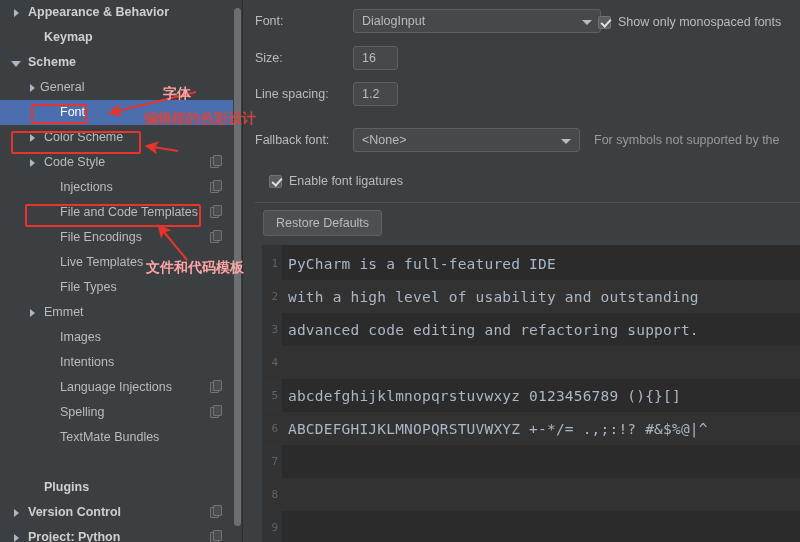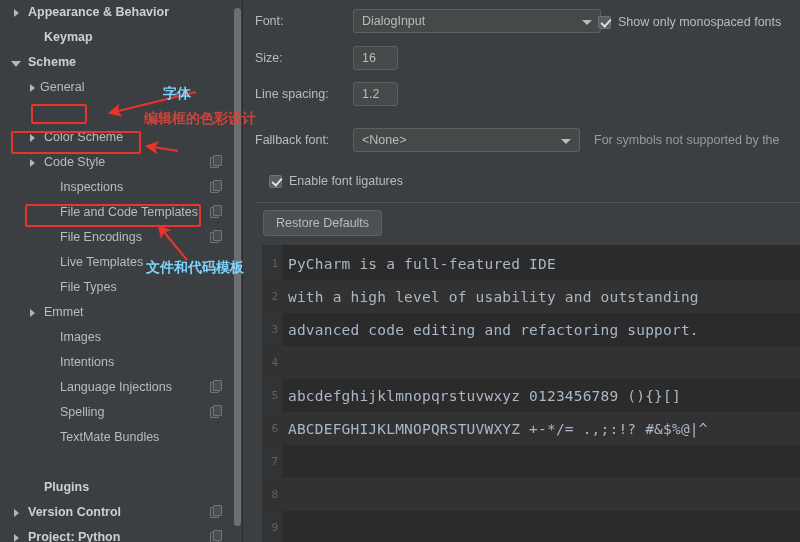--- a/index.html
+++ b/index.html
@@ -241,21 +241,21 @@
 
   
   .anno-box {
     position: absolute;
     border: 2px solid #e8342a;
     border-radius: 2px;
     pointer-events: none;
   }
   .anno-cn {
     position: absolute;
-    color: #7dd3fc;
+    color: #fca5a5;
     font-family: "DejaVu Sans", sans-serif;
     font-size: 14px;
     font-weight: bold;
     white-space: nowrap;
     pointer-events: none;
   }
   .anno-cn.faded { color: #d9453c; opacity: .92; }
   svg.anno-svg {
     position: absolute;
     left: 0; top: 0;
@@ -289,20 +289,25 @@
         </span>
         <span class="tree-label" style="margin-left: 4px;">Scheme</span>
       </div>
       <div class="tree-row" style="top: 75px; position: absolute; left: 0px; width: 233px;">
         <span style="width: 24px; flex: 0 0 auto;"></span>
         <span class="twisty-slot">
           <span class="twisty"></span>
         </span>
         <span class="tree-label" style=" text-align: right;">General</span>
       </div>
+      <div class="tree-row selected" style="top: 100px; position: absolute; left: 0px; width: 233px;">
+        <span style="width: 40px; flex: 0 0 auto;"></span>
+        <span class="twisty-slot"></span>
+        <span class="tree-label" style="margin-left: 4px;">Font</span>
+      </div>
       <div class="tree-row" style="top: 125px; position: absolute; left: 0px; width: 233px;">
         <span style="width: 24px; flex: 0 0 auto;"></span>
         <span class="twisty-slot">
           <span class="twisty"></span>
         </span>
         <span class="tree-label" style="margin-left: 4px;">Color Scheme</span>
       </div>
       <div class="tree-row" style="top: 150px; position: absolute; left: 0px; width: 233px;">
         <span style="width: 24px; flex: 0 0 auto;"></span>
         <span class="twisty-slot">
@@ -310,21 +315,21 @@
         </span>
         <span class="tree-label" style="margin-left: 4px;">Code Style</span>
         <span class="copy-icon">
           <span class="sq1"></span>
           <span class="sq2"></span>
         </span>
       </div>
       <div class="tree-row" style="top: 175px; position: absolute; left: 0px; width: 233px;">
         <span style="width: 40px; flex: 0 0 auto;"></span>
         <span class="twisty-slot"></span>
-        <span class="tree-label" style="margin-left: 4px;">Inspections</span>
+        <span class="tree-label" style="margin-left: 4px;">Injections</span>
         <span class="copy-icon">
           <span class="sq1"></span>
           <span class="sq2"></span>
         </span>
       </div>
       <div class="tree-row" style="top: 200px; position: absolute; left: 0px; width: 233px;">
         <span style="width: 40px; flex: 0 0 auto;"></span>
         <span class="twisty-slot"></span>
         <span class="tree-label" style="margin-left: 4px;">File and Code Templates</span>
         <span class="copy-icon">

